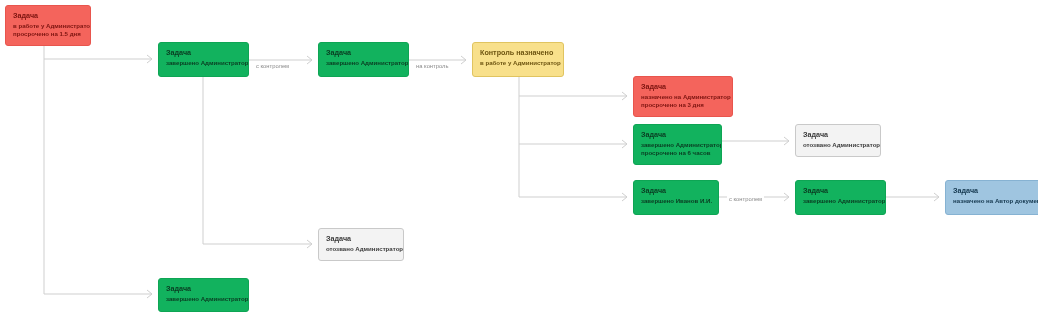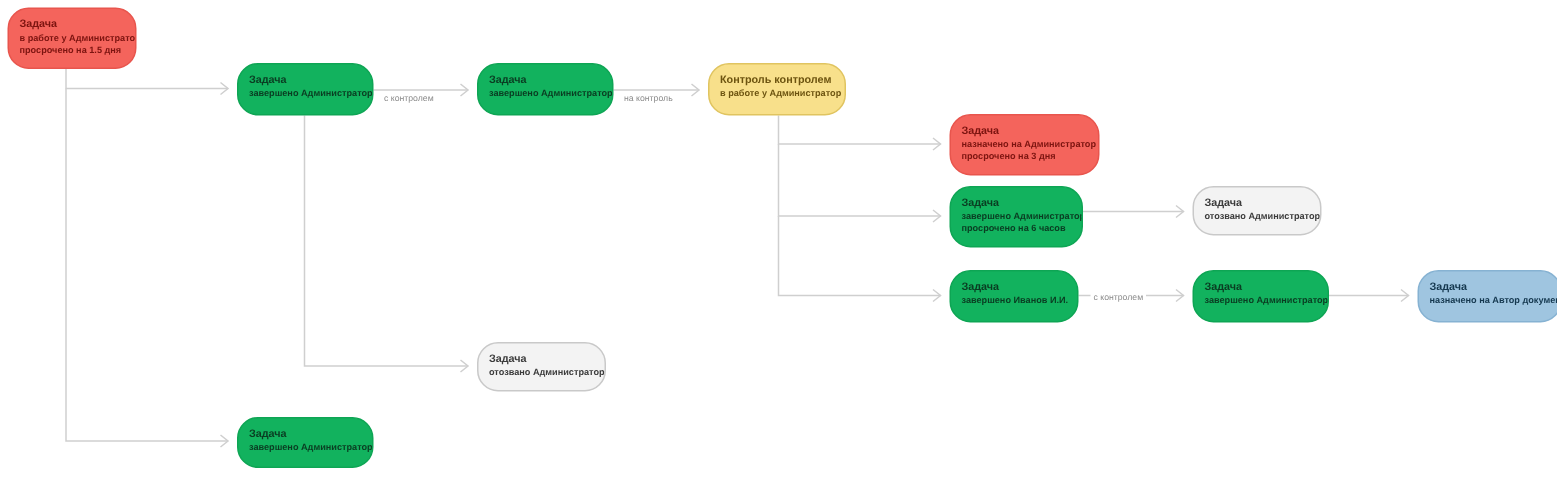--- a/index.html
+++ b/index.html
@@ -21,21 +21,21 @@
     position: absolute;
     left: 0;
     top: 0;
     width: 1038px;
     height: 318px;
     pointer-events: none;
   }
   .node {
     position: absolute;
     box-sizing: border-box;
-    border-radius: 14px;
+    border-radius: 3px;
     padding: 5px 10px 4px 7px;
     overflow: hidden;
     line-height: 1.32;
   }
   .node .title {
     font-size: 7.2px;
     font-weight: bold;
     white-space: nowrap;
     margin-bottom: 1px;
   }
@@ -116,21 +116,21 @@
       </div>
       <div class="node n-green" style="left: 158px; top: 42px; width: 91px; height: 35px;">
         <div class="title">Задача</div>
         <div class="sub">завершено Администратор</div>
       </div>
       <div class="node n-green" style="left: 318px; top: 42px; width: 91px; height: 35px;">
         <div class="title">Задача</div>
         <div class="sub">завершено Администратор</div>
       </div>
       <div class="node n-yellow" style="left: 472px; top: 42px; width: 92px; height: 35px;">
-        <div class="title">Контроль контролем</div>
+        <div class="title">Контроль назначено</div>
         <div class="sub">в работе у Администратор</div>
       </div>
       <div class="node n-red" style="left: 633px; top: 76px; width: 100px; height: 41px;">
         <div class="title">Задача</div>
         <div class="sub">назначено на Администратор</div>
         <div class="sub">просрочено на 3 дня</div>
       </div>
       <div class="node n-green" style="left: 633px; top: 124px; width: 89px; height: 41px;">
         <div class="title">Задача</div>
         <div class="sub">завершено Администратор</div>

